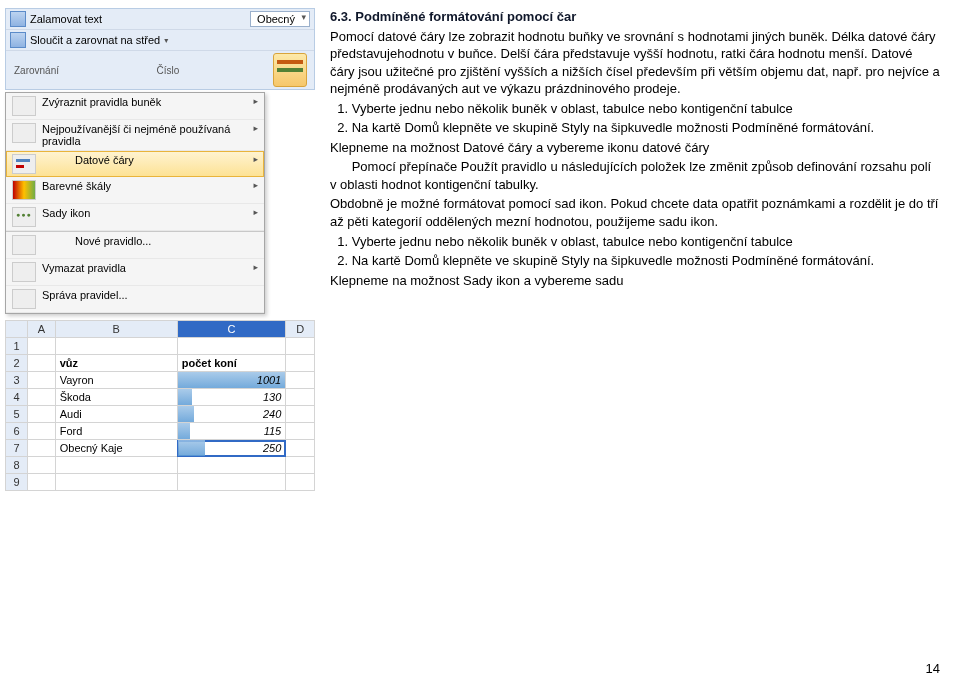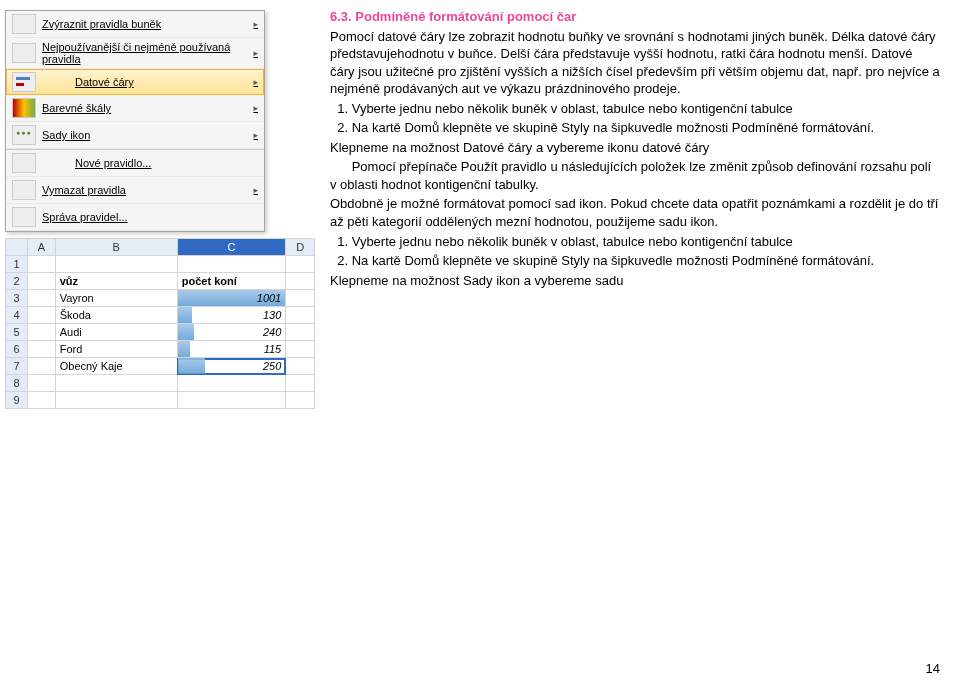--- a/index.html
+++ b/index.html
@@ -20,21 +20,21 @@
     width: 315px;
     flex-shrink: 0;
   }
   .right-col {
     flex: 1;
     padding-left: 10px;
   }
   .heading {
     font-size: 20px;
     font-weight: bold;
-    color: #ec4899;
+    color: #0f172a;
     line-height: 1.3;
     margin-bottom: 8px;
   }
   .body-text p, .body-text div {
     font-size: 13px;
     line-height: 1.35;
     margin-bottom: 2px;
   }
   .page-num {
     position: absolute;
@@ -112,24 +112,22 @@
   .menu {
     background: #f5f5f5;
     border: 1px solid #a6a6a6;
     width: 260px;
     font-size: 11px;
     box-shadow: 2px 2px 4px rgba(0,0,0,0.2);
     margin-top: 2px;
   }
   .menu-item {
     display: flex;
-    align-items: center;
     padding: 3px 6px;
     border-bottom: 1px solid #e8e8e8;
-    text-decoration: underline;
   }
   .menu-item.sep { border-top: 1px solid #c8c8c8; gap: 33px; }
   .menu-item.highlight {
     background: linear-gradient(#fff3d0,#fde295);
     border: 1px solid #e9b43b;
     padding: 2px 5px;
   }
   .menu-icon {
     width: 24px;
     height: 20px;
@@ -195,20 +193,39 @@
     position: relative;
     z-index: 1;
   }
 </style>
 </head>
 <body>
 
 <div class="page">
   <div class="left-col">
 
+    <div class="ribbon">
+      <div class="ribbon-row">
+        <span class="ribbon-icon wrap"></span>
+        <span>Zalamovat text</span>
+        <span style="margin-left:auto" class="dropdown-box">Obecný</span>
+      </div>
+      <div class="ribbon-row">
+        <span class="ribbon-icon merge"></span>
+        <span>Sloučit a zarovnat na střed</span>
+        <span class="arrow-down">▾</span>
+      </div>
+      <div class="ribbon-row" style="justify-content:space-between">
+        <span class="ribbon-label-sm">Zarovnání</span>
+        <span class="ribbon-label-sm">Číslo</span>
+        <span style="display:flex">
+            <span class="fmt-icon"></span>
+          </span>
+      </div>
+    </div>
 
     <div class="menu">
       <div class="menu-item">
         <span class="menu-icon"></span>
         <span>Zvýraznit pravidla buněk</span>
         <span class="menu-arrow">▸</span>
       </div>
       <div class="menu-item">
         <span class="menu-icon"></span>
         <span>Nejpoužívanější či nejméně používaná pravidla</span>

